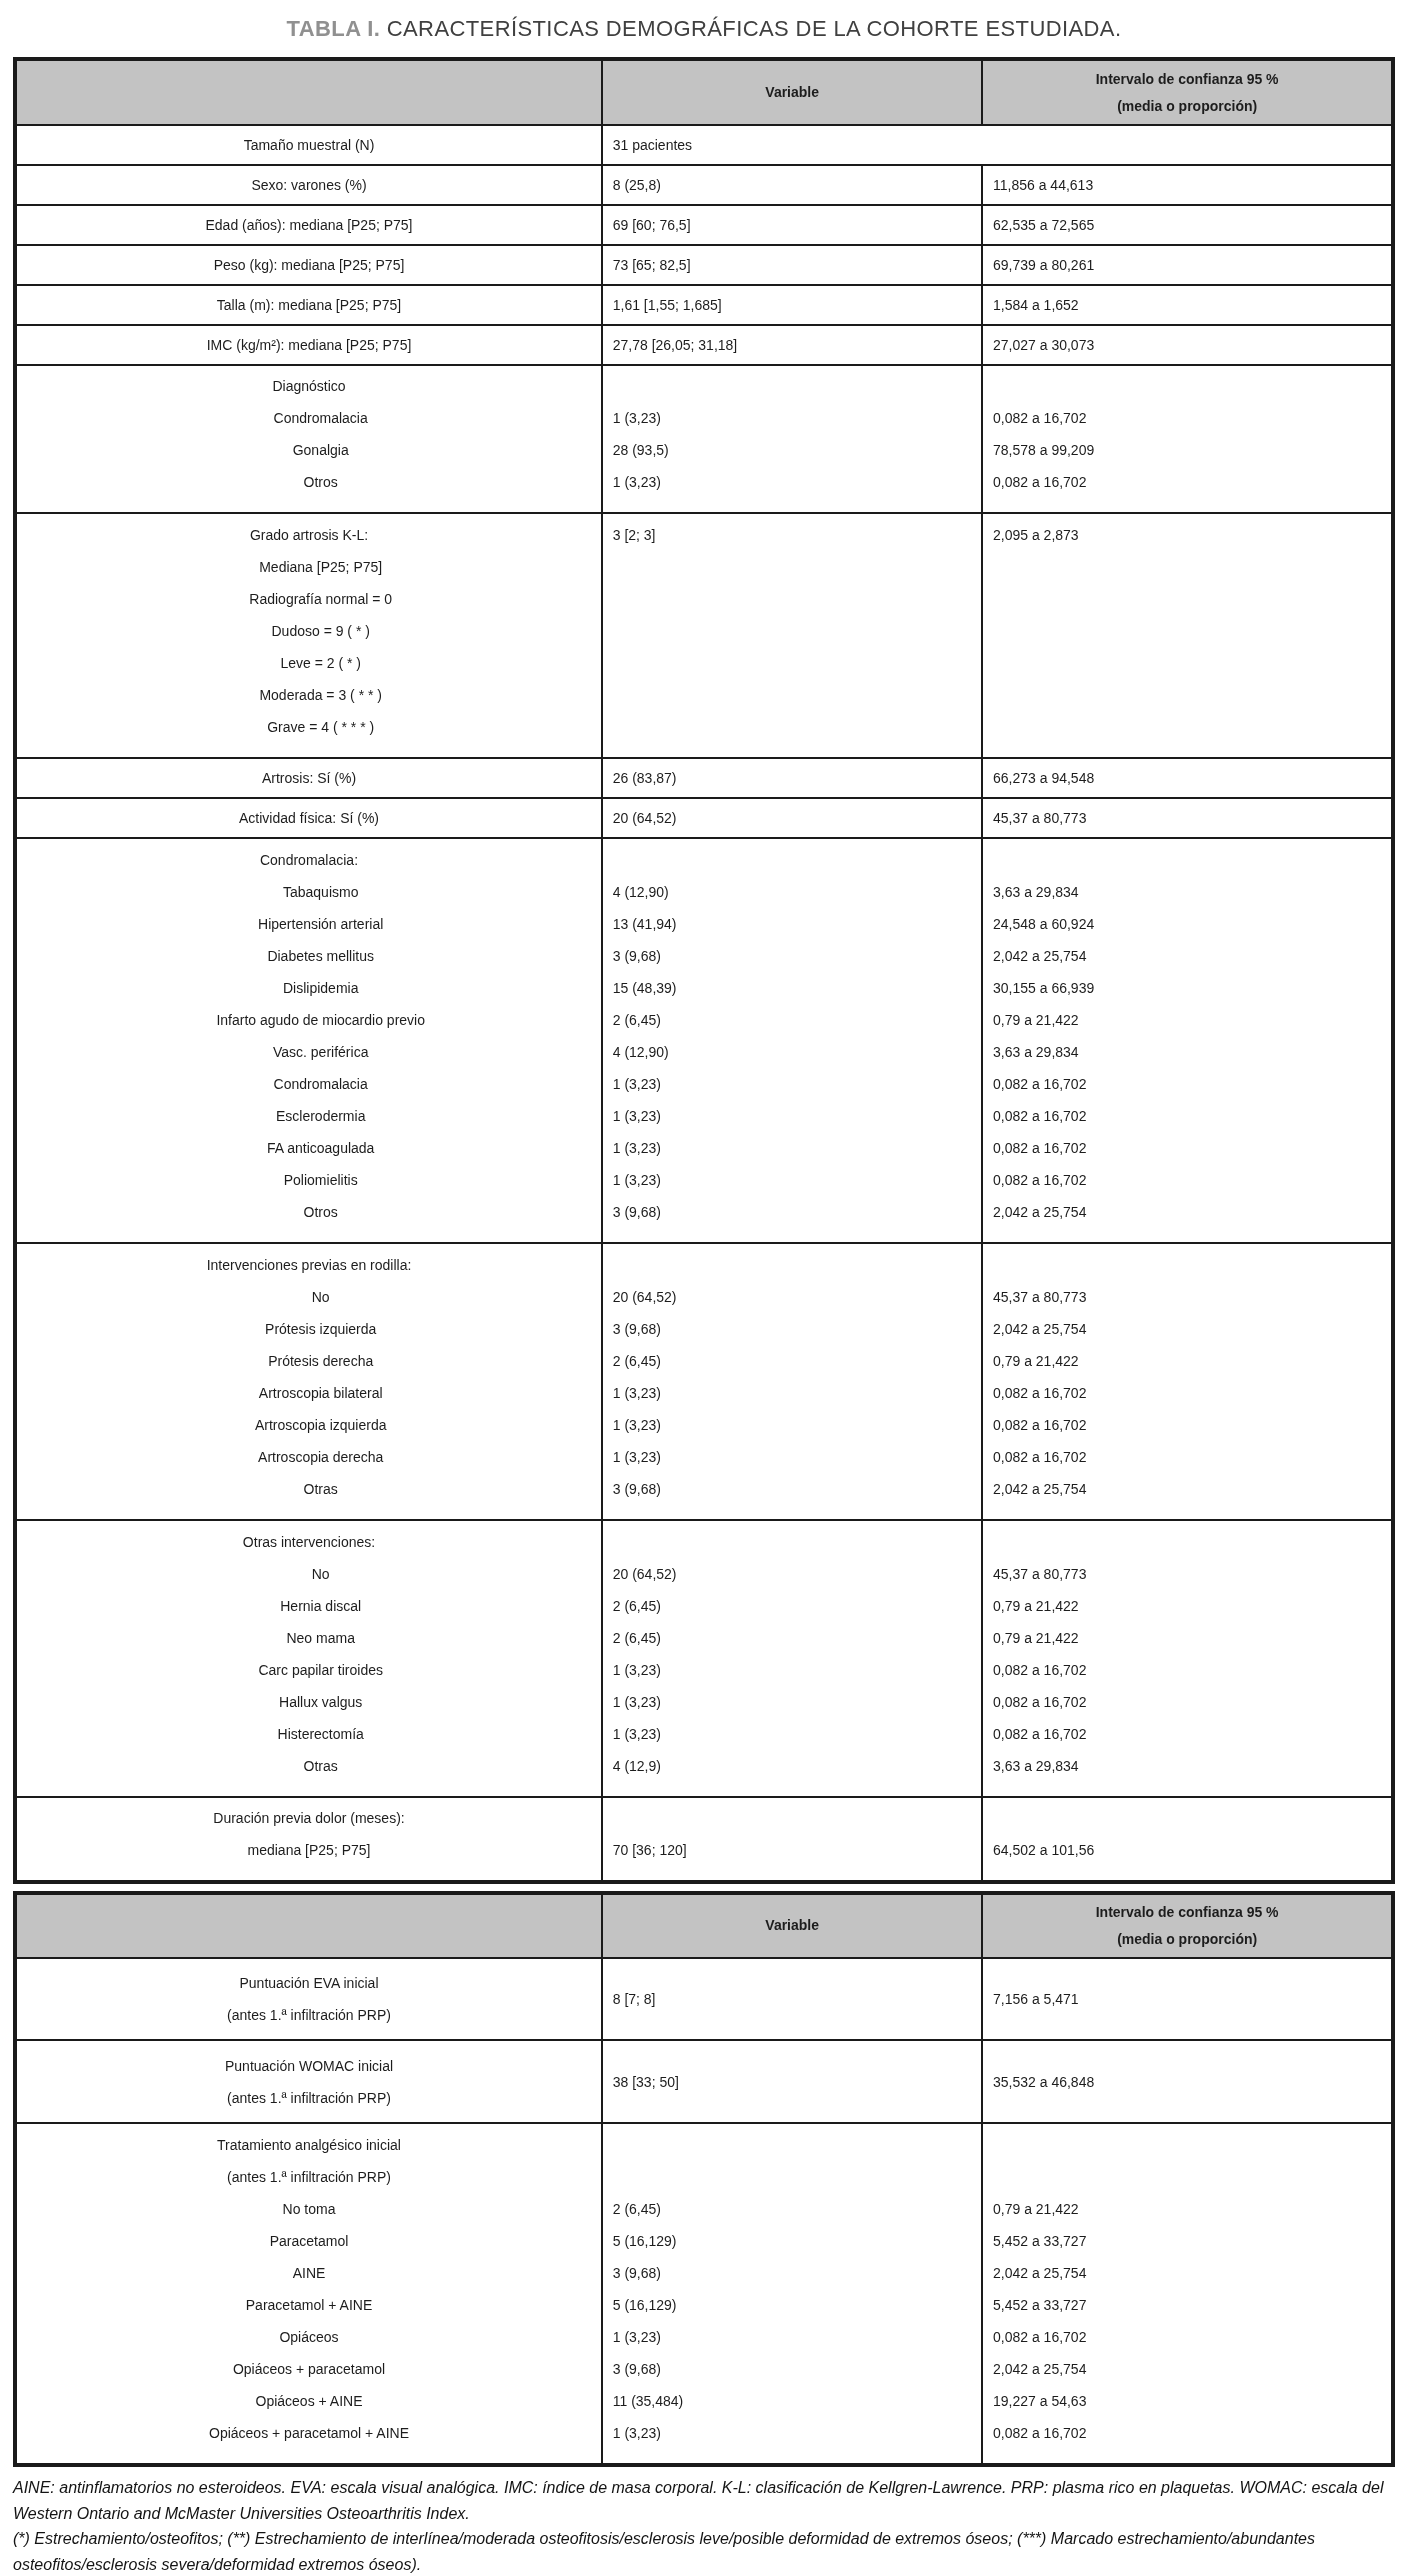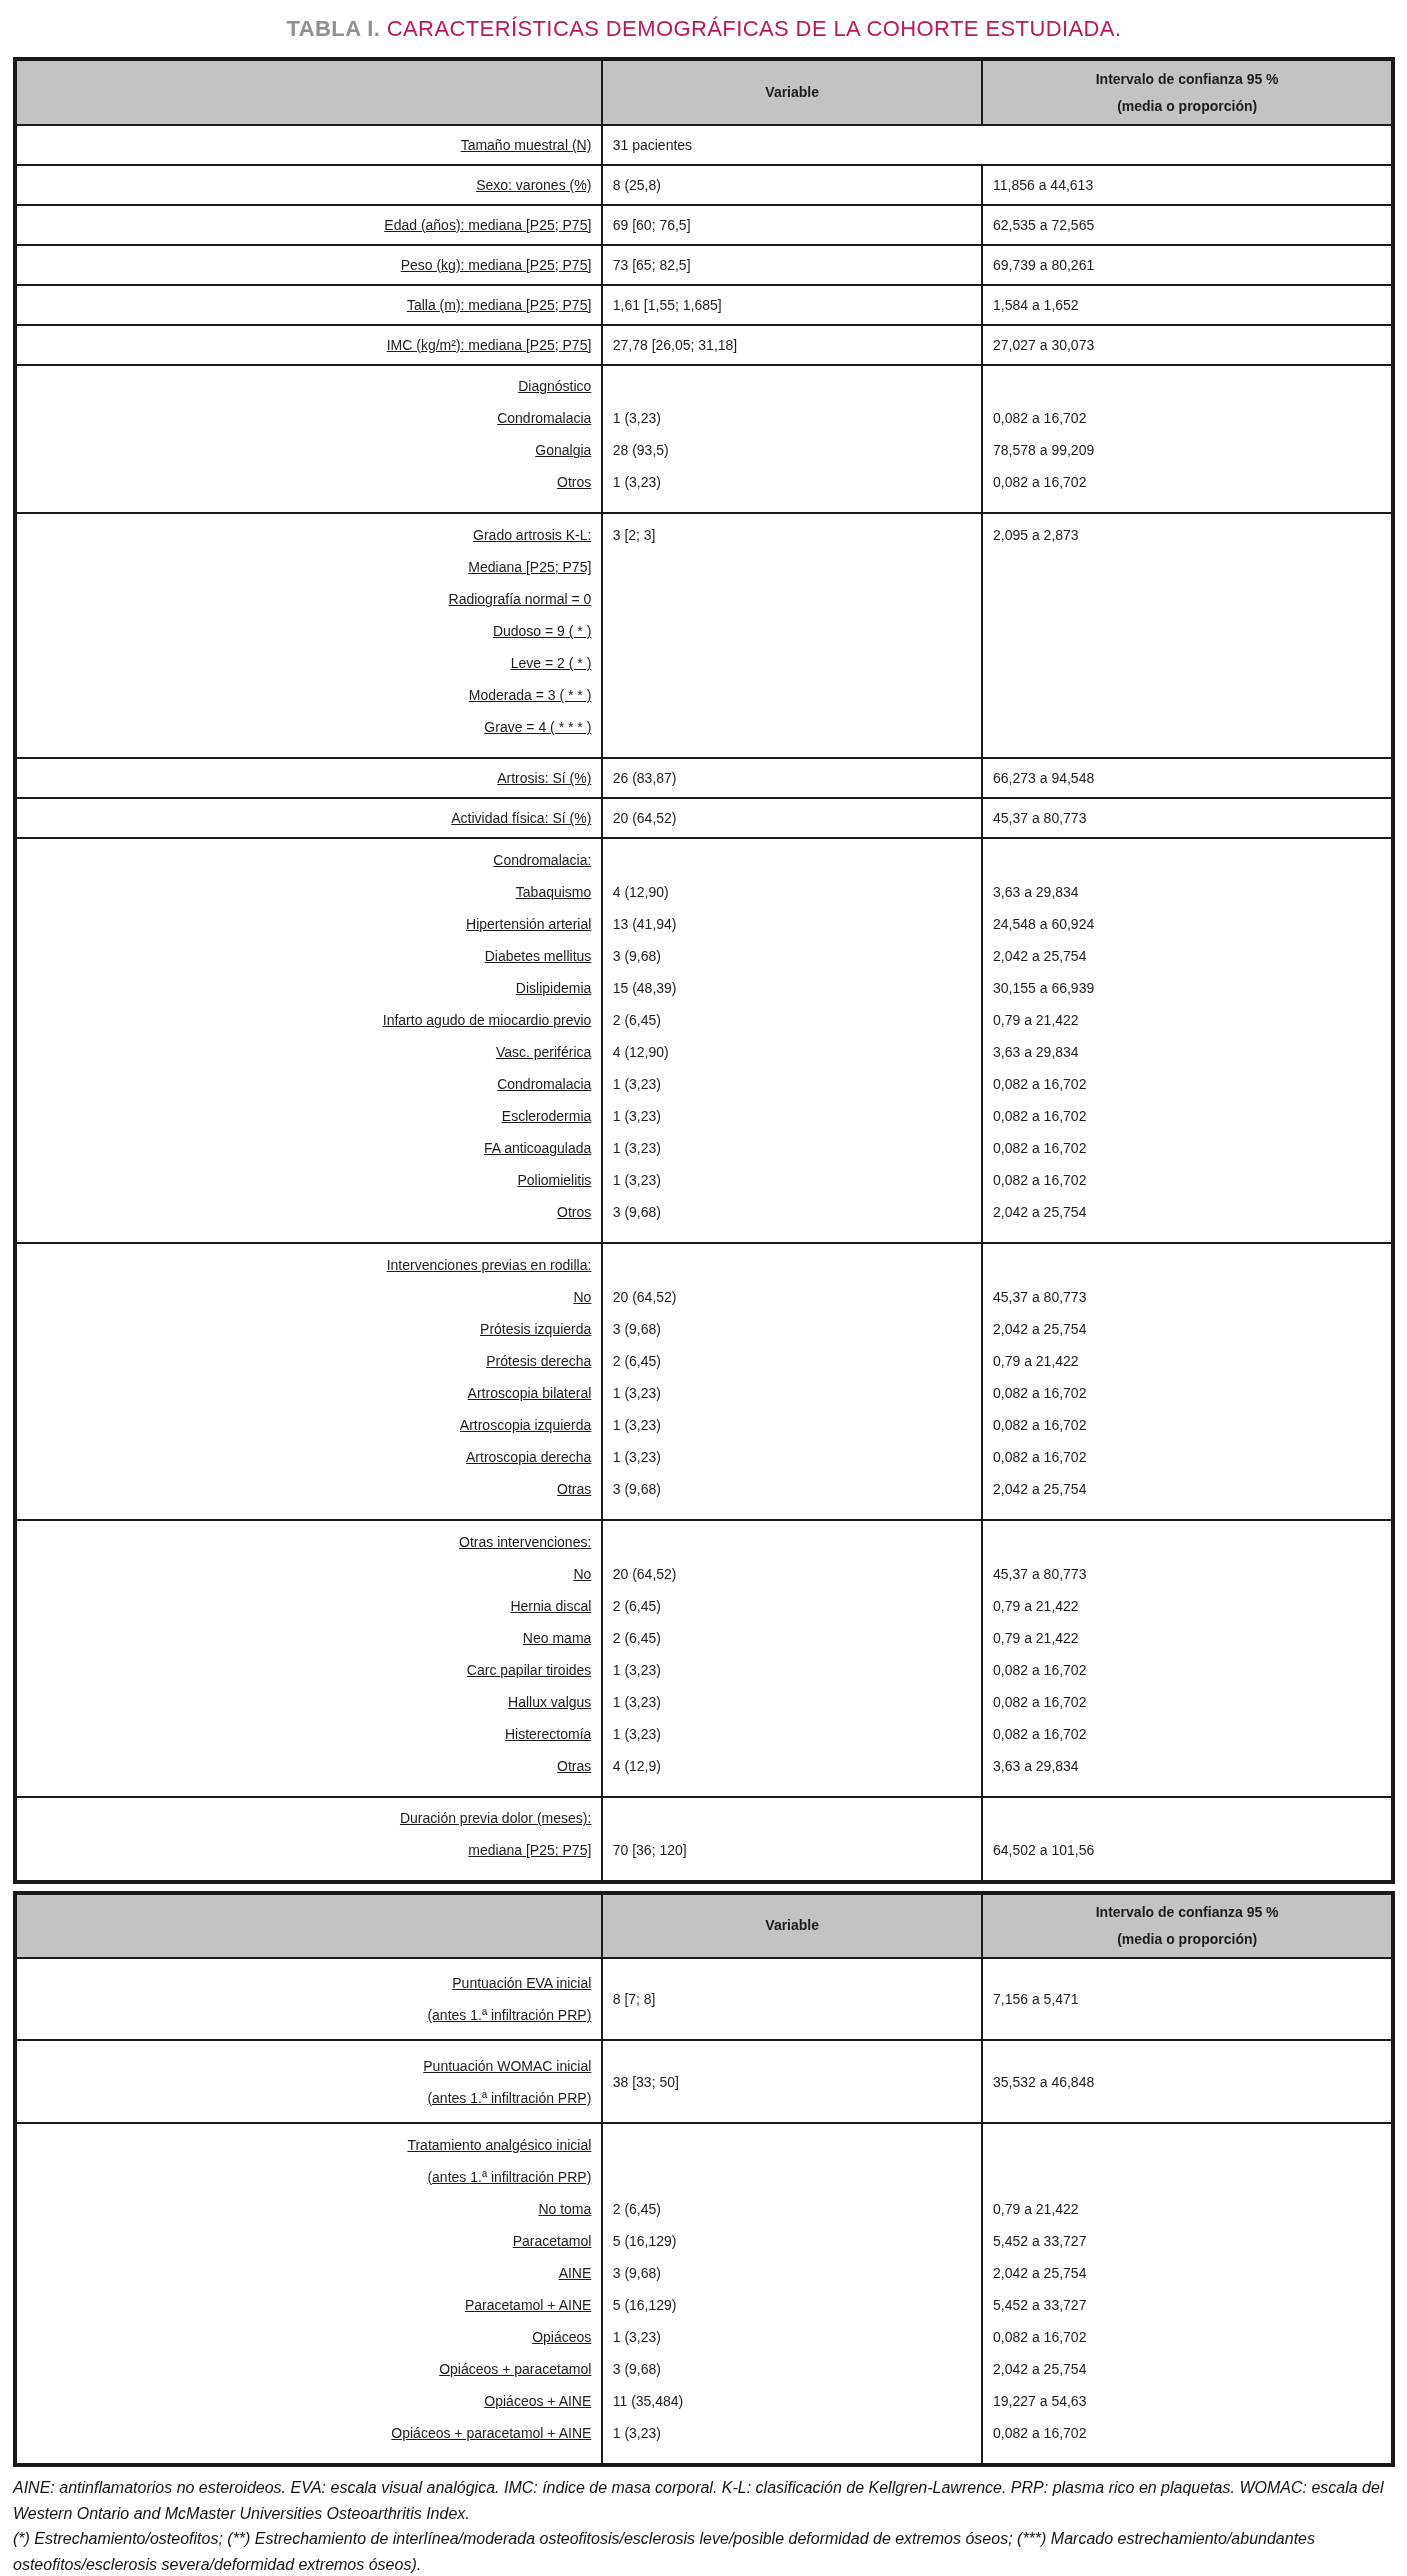--- a/index.html
+++ b/index.html
@@ -13,21 +13,21 @@
     padding: 12.4px 13px 0 13px;
   }
   .title {
     text-align: center;
     font-size: 22px;
     letter-spacing: 0.4px;
     margin: 4.1px 0 15px 0;
     white-space: nowrap;
   }
   .title .t-label { color: var(--title-label, #909090); font-weight: bold; }
-  .title .t-text  { color: #be185d; font-weight: normal; }
+  .title .t-text  { color: #404040; font-weight: normal; }
 
   table.data-table {
     width: 100%;
     border-collapse: collapse;
     table-layout: fixed;
     font-size: 14px;
     border: 4.1px solid var(--border, #1a1a1a);
   }
   table.data-table + table.data-table { margin-top: 6.2px; }
 
@@ -40,21 +40,21 @@
     text-align: center;
     vertical-align: middle;
     height: 65px;
     padding: 4.1px 6.9px;
     line-height: 27px;
   }
   th.c-label { width: 42.6%; }
   th.c-val   { width: 27.6%; }
 
   .data-table td { padding: 5.5px 9.7px; background: #ffffff; }
-  td.c-label { text-align: right; text-decoration: underline; }
+  td.c-label { text-align: center; }
   td.c-val, td.c-ci, td.c-span { text-align: left; }
 
   tr.row-simple td, tr.row-span td { height: 40px; vertical-align: middle; }
   tr.row-multiline td { vertical-align: middle; padding-top: 8.3px; padding-bottom: 8.3px; }
 
   td.top { vertical-align: top; padding-top: 4.8px; padding-bottom: 14px; }
   .line { line-height: 32px; min-height: 32px; white-space: nowrap; }
   .line.indent { padding-left: 23.4px; }
 
   .footnotes {

